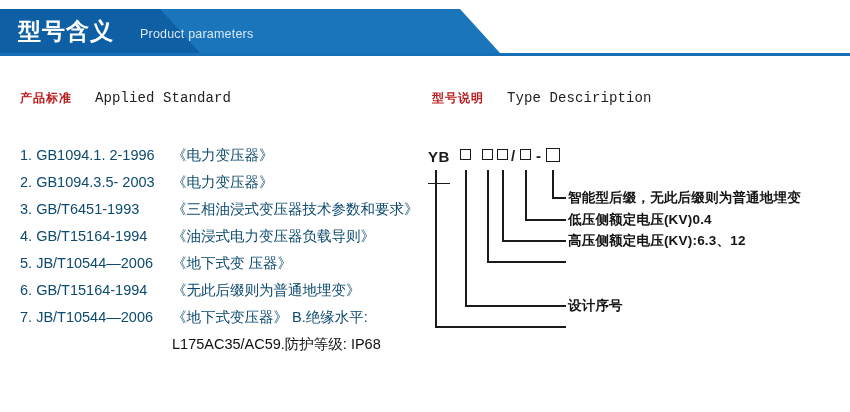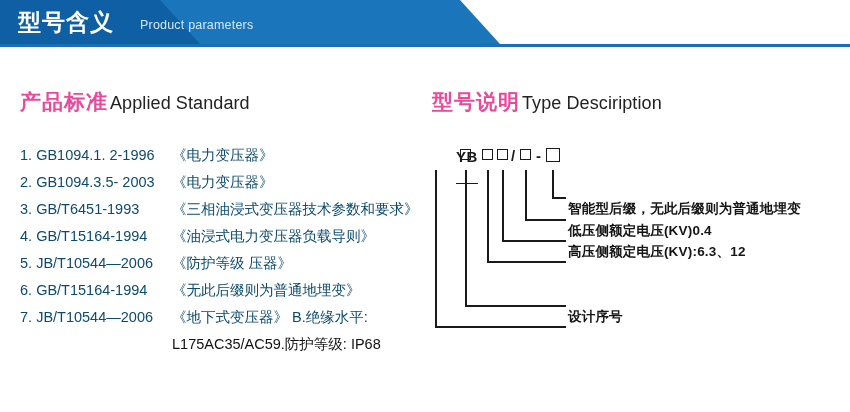--- a/index.html
+++ b/index.html
@@ -12,21 +12,21 @@
     height: 412px;
     position: relative;
     overflow: hidden;
     font-family: "Liberation Sans", "DejaVu Sans", sans-serif;
     color: #1a1a1a;
   }
 
   
   .banner {
     position: absolute;
-    left: 0; top: 0;
+    left: 0; top: 9px;
     width: 850px;
     height: 48px;
   }
   .banner-rule {
     position: absolute;
     left: 0;
     top: 44px;
     width: 850px;
     height: 3px;
     background: #1570b8;
@@ -67,30 +67,31 @@
     white-space: nowrap;
     letter-spacing: 0.2px;
   }
 
   
   .sec-head {
     position: absolute;
     white-space: nowrap;
   }
   .sec-head .cn {
-    font-size: 21px;
-    font-weight: bold;
-    color: #ec4899;
+    font-size: 12px;
+    font-weight: bold;
+    color: #b91c1c;
     letter-spacing: 1px;
   }
   .sec-head .en {
-    font-size: 18px;
+    font-size: 14px;
     color: #222;
-    margin-left: 2px;
+    margin-left: 23px;
     letter-spacing: 0.1px;
+    font-family: Liberation Mono, monospace;
   }
   #std-head { left: 20px; top: 88px; }
   #type-head { left: 432px; top: 88px; text-align: center; }
 
   
   .std-list {
     position: absolute;
     left: 20px;
     top: 146px;
     width: 420px;
@@ -134,21 +135,20 @@
   .yb {
     position: absolute;
     left: 8px;
     top: 0;
     font-size: 15px;
     font-weight: bold;
     letter-spacing: 0.5px;
     border-bottom: 1.6px solid #1a1a1a;
     padding-bottom: 18px;
     line-height: 17px;
-    margin-left: 28px;
   }
   .sq {
     position: absolute;
     top: 1px;
     width: 11px;
     height: 11px;
     border: 1.6px solid #1a1a1a;
     box-sizing: border-box;
   }
   .sq.big {
@@ -165,21 +165,21 @@
     line-height: 17px;
   }
   
   .leaders {
     position: absolute;
     left: 0; top: 0;
     width: 430px; height: 200px;
   }
   .labels {
     position: absolute;
-    left: 0; top: 11px;
+    left: 0; top: 0;
     width: 430px; height: 200px;
   }
   .lab {
     position: absolute;
     left: 148px;
     font-size: 13.5px;
     font-weight: bold;
     color: #151515;
     white-space: nowrap;
     letter-spacing: 0.2px;
@@ -212,21 +212,21 @@
   <div class="std-row">
     <span class="std-code"><span>3.</span>&nbsp;<span>GB/T6451-1993</span></span>
     <span class="std-name">《三相油浸式变压器技术参数和要求》</span>
   </div>
   <div class="std-row">
     <span class="std-code"><span>4.</span>&nbsp;<span>GB/T15164-1994</span></span>
     <span class="std-name">《油浸式电力变压器负载导则》</span>
   </div>
   <div class="std-row">
     <span class="std-code"><span>5.</span>&nbsp;<span>JB/T10544—2006</span></span>
-    <span class="std-name">《防护等级 压器》</span>
+    <span class="std-name">《地下式变 压器》</span>
   </div>
   <div class="std-row">
     <span class="std-code"><span>6.</span>&nbsp;<span>GB/T15164-1994</span></span>
     <span class="std-name">《无此后缀则为普通地埋变》</span>
   </div>
   <div class="std-row">
     <span class="std-code"><span>7.</span>&nbsp;<span>JB/T10544—2006</span></span>
     <span class="std-name">《地下式变压器》 B.绝缘水平:</span>
   </div>
   <div class="std-cont">L175AC35/AC59.防护等级: IP68</div>

